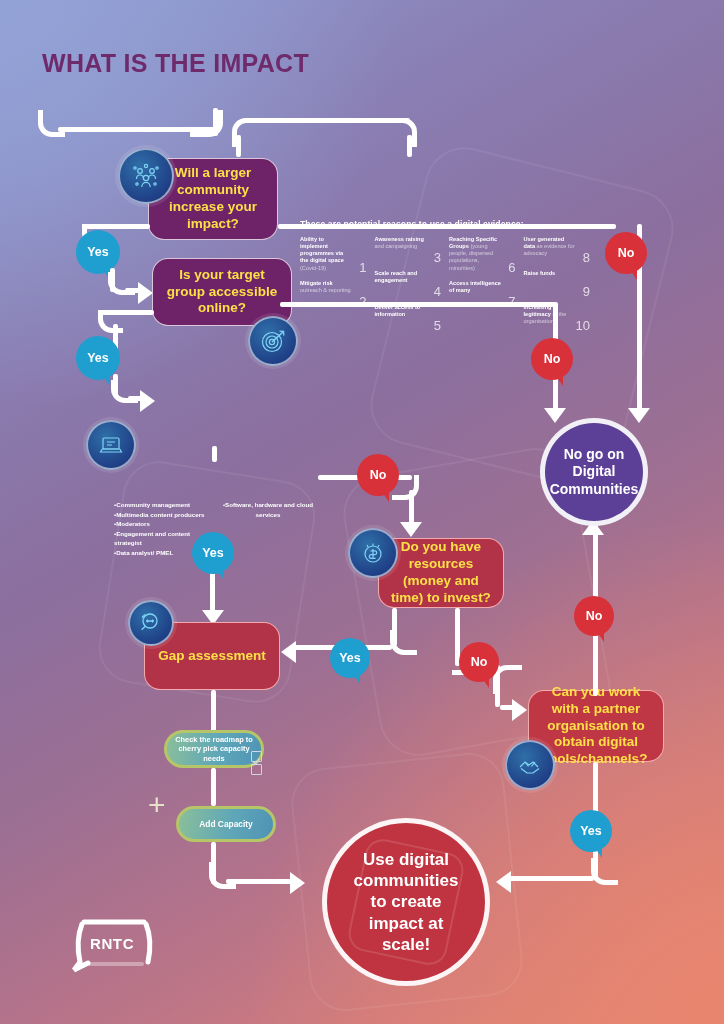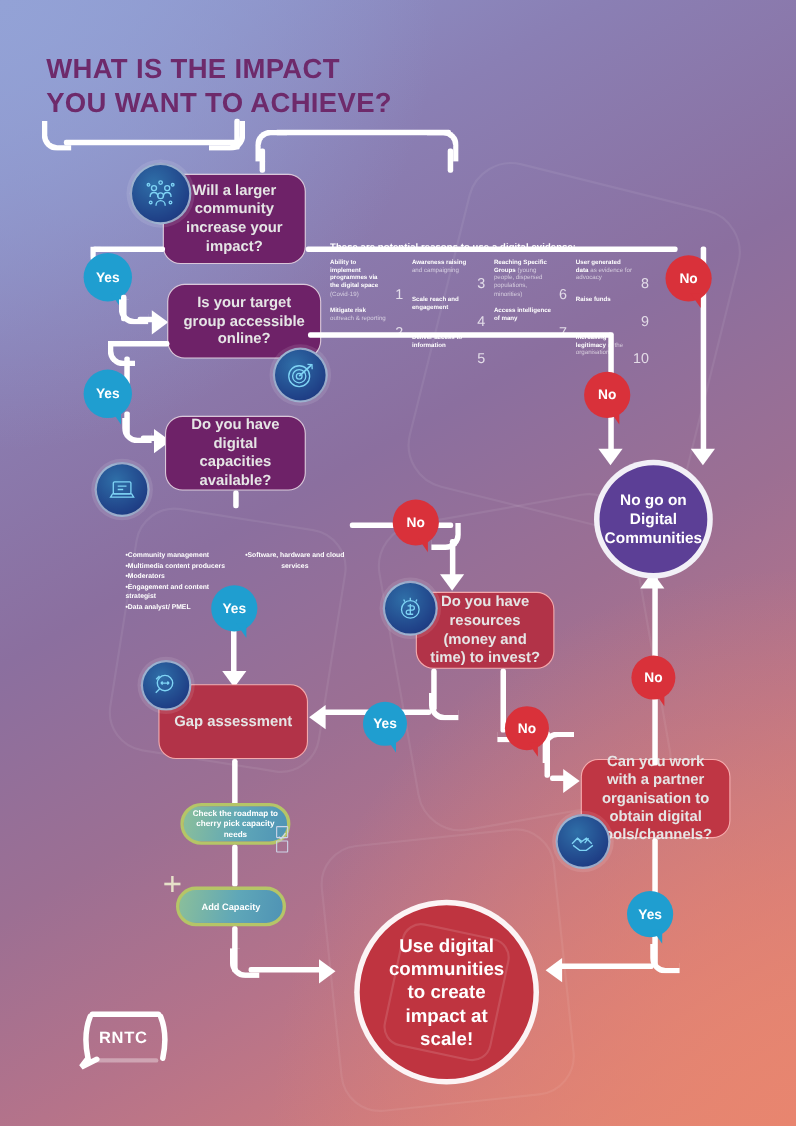--- a/index.html
+++ b/index.html
@@ -43,21 +43,21 @@
   .arrow{position:absolute;width:0;height:0;}
   .arrow.down{border-left:11px solid transparent;border-right:11px solid transparent;border-top:15px solid #ffffff;}
   .arrow.up{border-left:11px solid transparent;border-right:11px solid transparent;border-bottom:15px solid #ffffff;}
   .arrow.right{border-top:11px solid transparent;border-bottom:11px solid transparent;border-left:15px solid #ffffff;}
   .arrow.left{border-top:11px solid transparent;border-bottom:11px solid transparent;border-right:15px solid #ffffff;}
 
   
   .qbox{
     position:absolute;border-radius:16px;
     display:flex;align-items:center;justify-content:center;text-align:center;
-    color:#e5e5e5;font-weight:bold;font-size:13.5px;line-height:1.25;
+    color:#fde047;font-weight:bold;font-size:13.5px;line-height:1.25;
     padding:8px 10px;box-sizing:border-box;
   }
   .qbox.purple{background:#6e2268;border:1.5px solid rgba(255,255,255,0.75);}
   .qbox.red{background:#b23348;border:1.5px solid rgba(255,190,190,0.85);}
   .qbox.red2{background:#bf3644;border:1.5px solid rgba(255,190,190,0.85);}
 
   
   .icirc{
     position:absolute;border-radius:50%;
     background:radial-gradient(circle at 38% 32%, #2f6fa8 0%, #1f3f86 72%, #18316b 100%);
@@ -143,21 +143,20 @@
 
 <div id="stage">
 
   <div class="wm r1"></div>
   <div class="wm r2"></div>
   <div class="wm r3"></div>
   <div class="wm r4"></div>
 
   <div id="title">
     <span>WHAT IS THE IMPACT</span>
-    <span class="l2">YOU WANT TO ACHIEVE?</span>
   </div>
 
   <div class="corner c-bl" style="left:38px;top:110px;width:22px;height:22px;"></div>
   <div class="ln h" style="left:58px;top:127px;width:160px;"></div>
   <div class="corner c-br" style="left:190px;top:110px;width:28px;height:22px;"></div>
   <div class="ln v" style="left:213px;top:108px;height:28px;"></div>
 
   <div class="corner c-tl" style="left:232px;top:118px;width:24px;height:24px;"></div>
   <div class="ln h" style="left:250px;top:118px;width:160px;"></div>
   <div class="corner c-tr" style="left:388px;top:118px;width:24px;height:24px;"></div>
@@ -225,23 +224,20 @@
   <div class="ln h" style="left:128px;top:396px;width:16px;"></div>
   <div class="arrow right" style="left:140px;top:390px;"></div>
 
   <div class="ln h" style="left:280px;top:302px;width:276px;"></div>
   <div class="ln v" style="left:553px;top:302px;height:112px;"></div>
   <div class="bub no" style="left:531px;top:338px;width:42px;height:42px;">
     <span>No</span>
   </div>
   <div class="arrow down" style="left:544px;top:408px;"></div>
 
-  <div class="qbox purple" id="q3" style="left:150px;top:378px;width:128px;height:68px;">
-    <span>Do you have digital capacities available?</span>
-  </div>
   <div class="icirc" style="left:86px;top:420px;width:46px;height:46px;">
     <svg width="28" height="28" viewBox="0 0 28 28" fill="none" stroke="#7fd4f5" stroke-width="1.2">
       <rect x="6" y="7" width="16" height="11" rx="1.2"></rect>
       <path d="M3.5 21h21l-1.8-3H5.3z"></path>
       <path d="M10 11h8M10 14h5"></path>
     </svg>
   </div>
 
   <div class="ln v" style="left:212px;top:446px;height:16px;"></div>
 
@@ -316,21 +312,21 @@
   </div>
   <div class="chk" style="left:251px;top:751px;">
     <svg width="9" height="9" viewBox="0 0 9 9">
         <path d="M1.5 4.6l2 2.2 4-5.4" stroke="#cdd6e8" stroke-width="1.2" fill="none"></path>
       </svg>
   </div>
   <div class="chk" style="left:251px;top:764px;"></div>
 
   <div class="ln v" style="left:211px;top:768px;height:38px;"></div>
 
-  <div class="pill" style="left:160px;top:806px;width:100px;height:36px;border-radius:20px;">
+  <div class="pill" style="left:176px;top:806px;width:100px;height:36px;border-radius:20px;">
     <span style="font-size:8.4px;">Add Capacity</span>
   </div>
   <div class="plus" style="left:148px;top:790px;">+</div>
 
   <div class="ln v" style="left:211px;top:842px;height:42px;"></div>
   <div class="corner c-bl" style="left:209px;top:862px;width:22px;height:22px;"></div>
   <div class="ln h" style="left:226px;top:879px;width:68px;"></div>
   <div class="arrow right" style="left:290px;top:872px;"></div>
 
   <div class="qbox red2" id="q5" style="left:528px;top:690px;width:136px;height:72px;">

